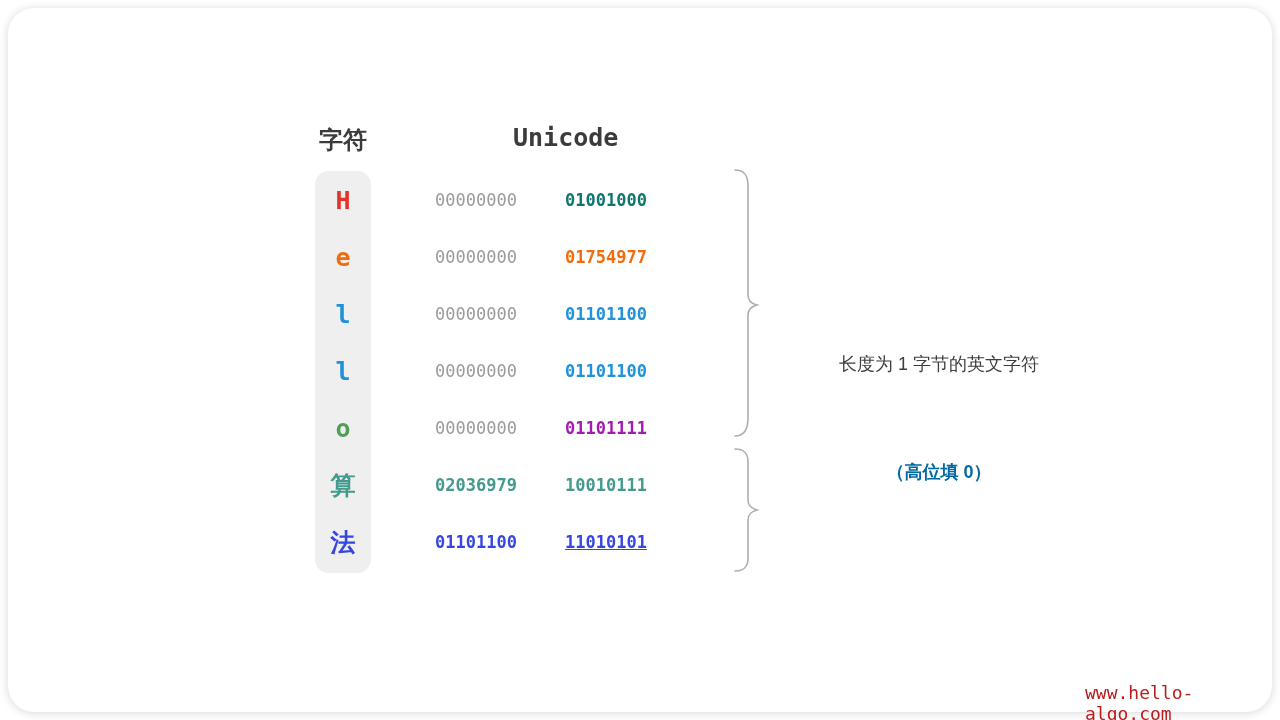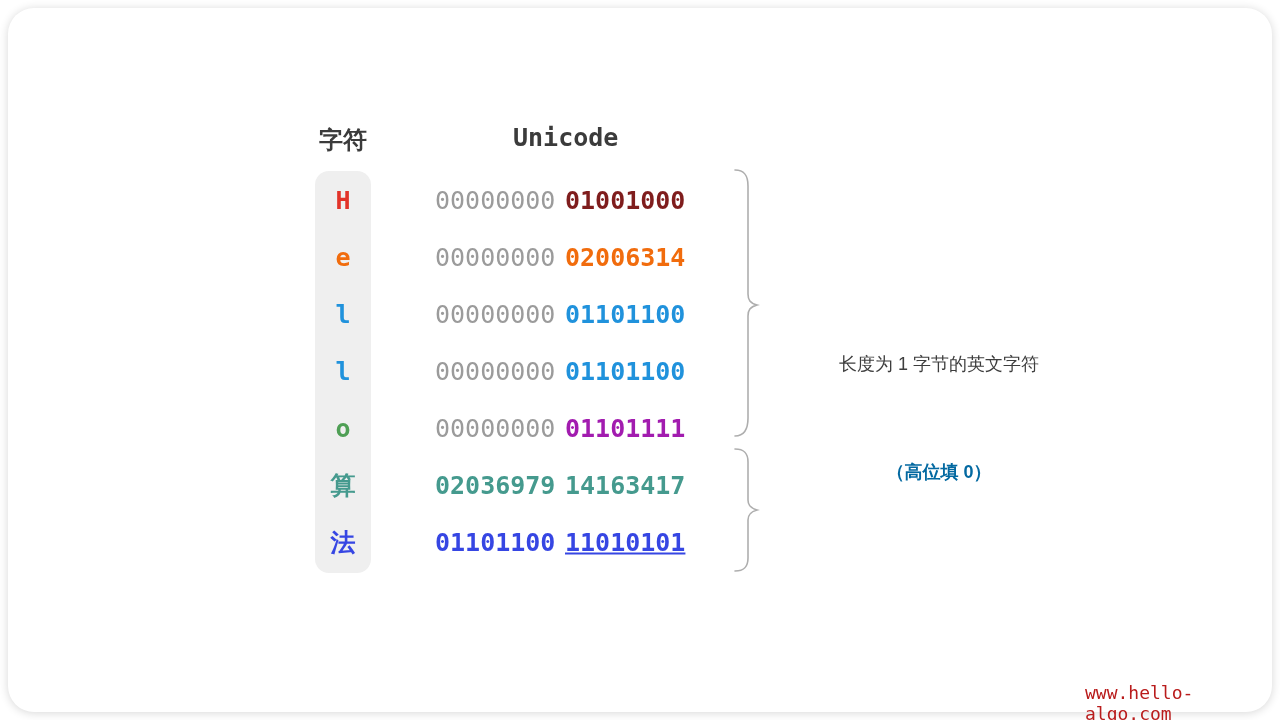--- a/index.html
+++ b/index.html
@@ -19,21 +19,21 @@
     position:absolute;left:307px;top:163px;width:56px;height:402px;
     background:#efefef;border-radius:14px;
   }
   .row{position:absolute;left:0;width:100%;height:57px;}
   .row span{position:absolute;top:50%;transform:translateY(-50%);white-space:pre;}
   .ch{
     left:307px;width:56px;text-align:center;
     font-family:"DejaVu Sans Mono", monospace;font-weight:bold;font-size:25px;
   }
   .byte{
-    font-family:"DejaVu Sans Mono", monospace;font-size:25px;letter-spacing:0;
+    font-family:"DejaVu Sans Mono", monospace;font-size:17px;letter-spacing:0;
   }
   .b1{left:427px;}
   .b2{left:557px;}
   .bold{font-weight:bold;}
   .brace{position:absolute;overflow:visible;}
   .brace path{fill:none;stroke:#aeaeae;stroke-width:1.6;stroke-linecap:round;}
   .anno{
     position:absolute;left:766px;width:330px;text-align:center;
     font-size:18px;color:#3d3d3d;line-height:36px;white-space:pre;
   }
@@ -50,27 +50,27 @@
   <div class="card">
 
     <div class="col-header char-header">字符</div>
     <div class="col-header unicode-header">Unicode</div>
 
     <div class="char-col-bg"></div>
 
     <div class="row" style="top:163px">
       <span class="ch" style="color: rgb(226, 51, 41);">H</span>
       <span class="byte b1" style="color: rgb(155, 155, 155);">00000000</span>
-      <span class="byte b2 bold" style="color: #7f1d1d;">01001000</span>
+      <span class="byte b2 bold" style="color: #0f766e;">01001000</span>
     </div>
 
     <div class="row" style="top:220px">
       <span class="ch" style="color: rgb(241, 108, 13);">e</span>
       <span class="byte b1" style="color: rgb(155, 155, 155);">00000000</span>
-      <span class="byte b2 bold" style="color: rgb(241, 108, 13);">02006314</span>
+      <span class="byte b2 bold" style="color: rgb(241, 108, 13);">01754977</span>
     </div>
 
     <div class="row" style="top:277px">
       <span class="ch" style="color: rgb(32, 146, 220);">l</span>
       <span class="byte b1" style="color: rgb(155, 155, 155);">00000000</span>
       <span class="byte b2 bold" style="color: rgb(32, 146, 220);">01101100</span>
     </div>
 
     <div class="row" style="top:334px">
       <span class="ch" style="color: rgb(32, 146, 220);">l</span>
@@ -80,21 +80,21 @@
 
     <div class="row" style="top:391px">
       <span class="ch" style="color: rgb(79, 159, 85);">o</span>
       <span class="byte b1" style="color: rgb(155, 155, 155);">00000000</span>
       <span class="byte b2 bold" style="color: #a21caf;">01101111</span>
     </div>
 
     <div class="row" style="top:448px">
       <span class="ch" style="color: rgb(69, 154, 142);">算</span>
       <span class="byte b1 bold" style="color: rgb(69, 154, 142);">02036979</span>
-      <span class="byte b2 bold" style="color: rgb(69, 154, 142);">14163417</span>
+      <span class="byte b2 bold" style="color: rgb(69, 154, 142);">10010111</span>
     </div>
 
     <div class="row" style="top:505px">
       <span class="ch" style="color: rgb(54, 70, 227);">法</span>
       <span class="byte b1 bold" style="color: rgb(54, 70, 227);">01101100</span>
       <span class="byte b2 bold" style="color: rgb(54, 70, 227); text-decoration: underline;">11010101</span>
     </div>
 
     <svg class="brace" style="left:720px;top:158px" width="36" height="276">
       <path d="M 7,4 C 17,4 20,10 20,20 L 20,128 C 20,134 22,137 29,139 C 22,141 20,144 20,150 L 20,252 C 20,262 17,270 7,270"></path>

